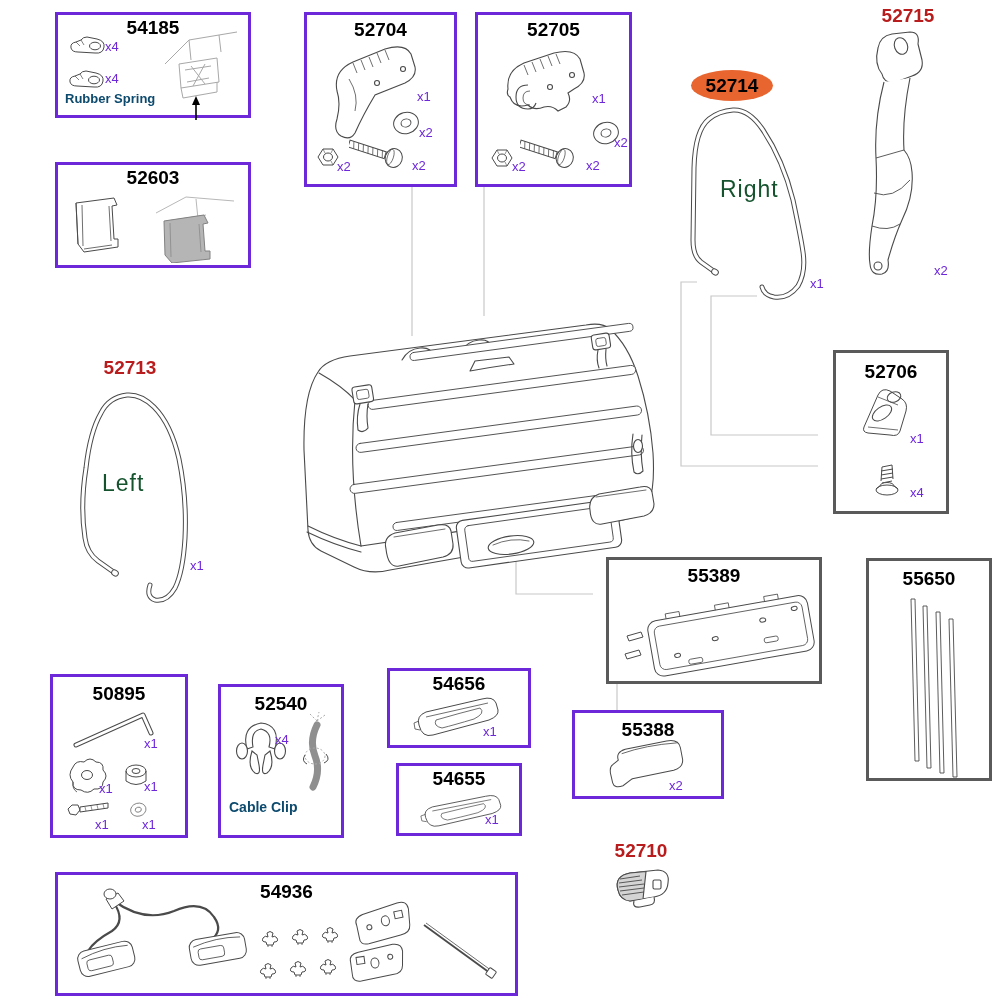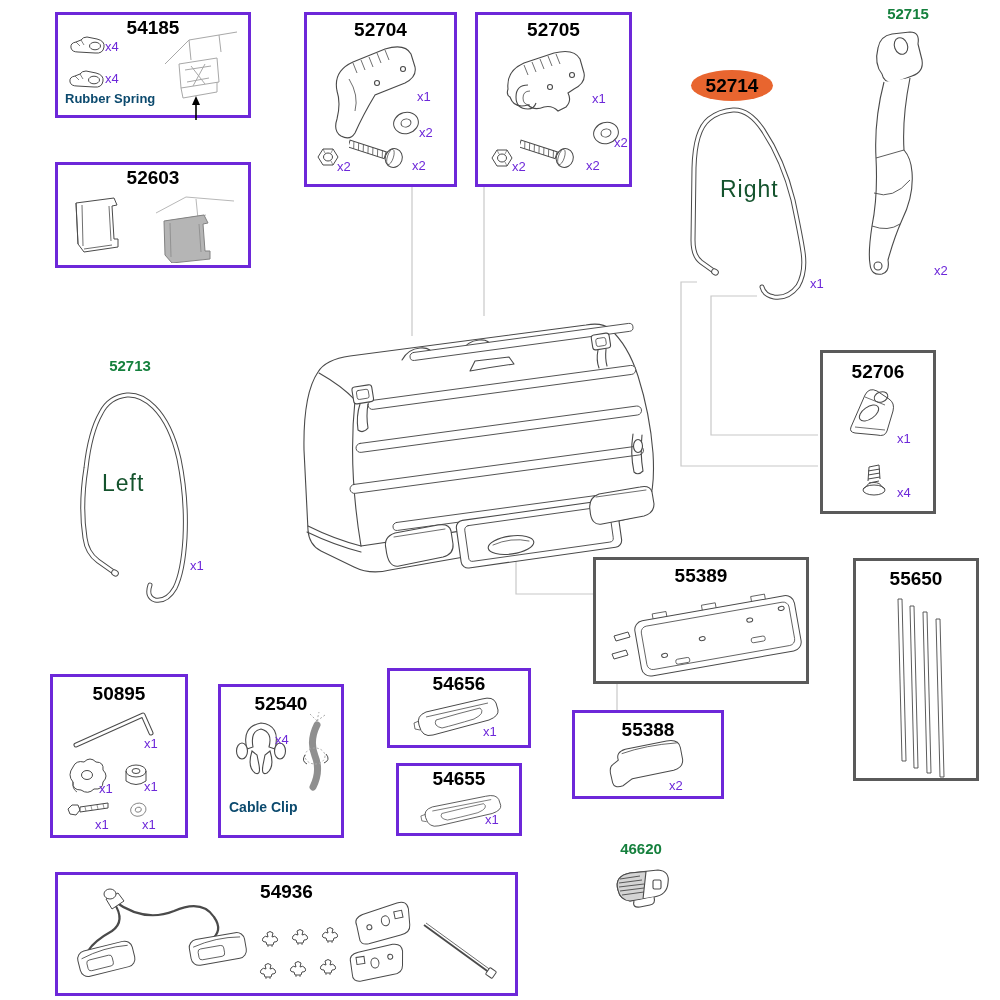--- a/index.html
+++ b/index.html
@@ -1,25 +1,25 @@
 <!DOCTYPE html>
 <html><head>
 <meta charset="utf-8">
 <style>
   html,body{margin:0;padding:0;background:#fff;}
   #canvas{position:relative;width:1000px;height:1000px;background:#fff;overflow:hidden;
           font-family:"Liberation Sans",sans-serif;}
   svg{display:block;}
   .overlay{position:absolute;left:0;top:0;z-index:0;}
   .pbox{position:absolute;border:3px solid #6d28d9;background:#fff;z-index:1;}
-  .pbox.dark{border-color:#5a5a5a;}
+  .pbox.dark{border-color:#5a5a5a;margin-left:13px;}
   .ptitle{position:absolute;left:0;top:4px;width:100%;text-align:center;
           font-weight:bold;font-size:19px;color:#000;letter-spacing:0;}
   .ftitle{position:absolute;z-index:2;width:70px;text-align:center;
-          font-weight:bold;font-size:15px;color:#15803d;}
+          font-weight:bold;font-size:19px;color:#b91c1c;}
   .qty{position:absolute;color:#6d28d9;font-size:13px;z-index:2;}
   .sidelabel{position:absolute;color:#14532d;font-size:23px;letter-spacing:1px;z-index:2;}
   .caption{position:absolute;font-weight:bold;font-size:13px;color:#0c4a6e;z-index:2;}
   .art{position:absolute;z-index:1;}
   .hl-ellipse{position:absolute;left:691px;top:70px;width:82px;height:31px;border-radius:50%;
           background:#e8652f;display:flex;align-items:center;justify-content:center;
           font-weight:bold;font-size:19px;color:#000;z-index:3;}
 </style>
 </head>
 <body>
@@ -353,21 +353,21 @@
   </div>
 
   <div class="pbox" style="left:396px;top:763px;width:120px;height:67px">
     <div class="ptitle" style="top:2px">54655</div>
     <svg class="art" style="left:20px;top:27px" width="92" height="40" viewBox="0 0 92 40">
         <use href="#g-lens" transform="scale(0.95,0.82)"></use>
       </svg>
     <span class="qty" style="left:86px;top:46px">x1</span>
   </div>
 
-  <span class="ftitle" style="left:606px;top:840px">46620</span>
+  <span class="ftitle" style="left:606px;top:840px">52710</span>
   <svg class="art" style="left:606px;top:862px" width="80" height="52" viewBox="0 0 80 52">
     <g fill="#fff" stroke="#4a4a4a" stroke-width="1.1">
       <path d="M12,28 Q8,14 24,11 L52,8 Q64,9 62,21 Q61,33 48,35 L24,39 Q14,38 12,28 Z"></path>
       <path d="M12,28 Q8,14 24,11 L40,9.5 L37,37 L24,39 Q14,38 12,28 Z" fill="#d4d4d4"></path>
       <path d="M14,17 L34,14 M13,21 L36,18 M13,25 L38,22 M14,29 L38,26 M16,33 L38,30" fill="none" stroke-width=".9"></path>
       <rect x="47" y="18" width="8" height="9" rx="1.5" fill="none"></rect>
       <path d="M28,39 Q26,46 34,45 L44,43 Q50,42 48,35" fill="#fff"></path>
     </g>
   </svg>
 

